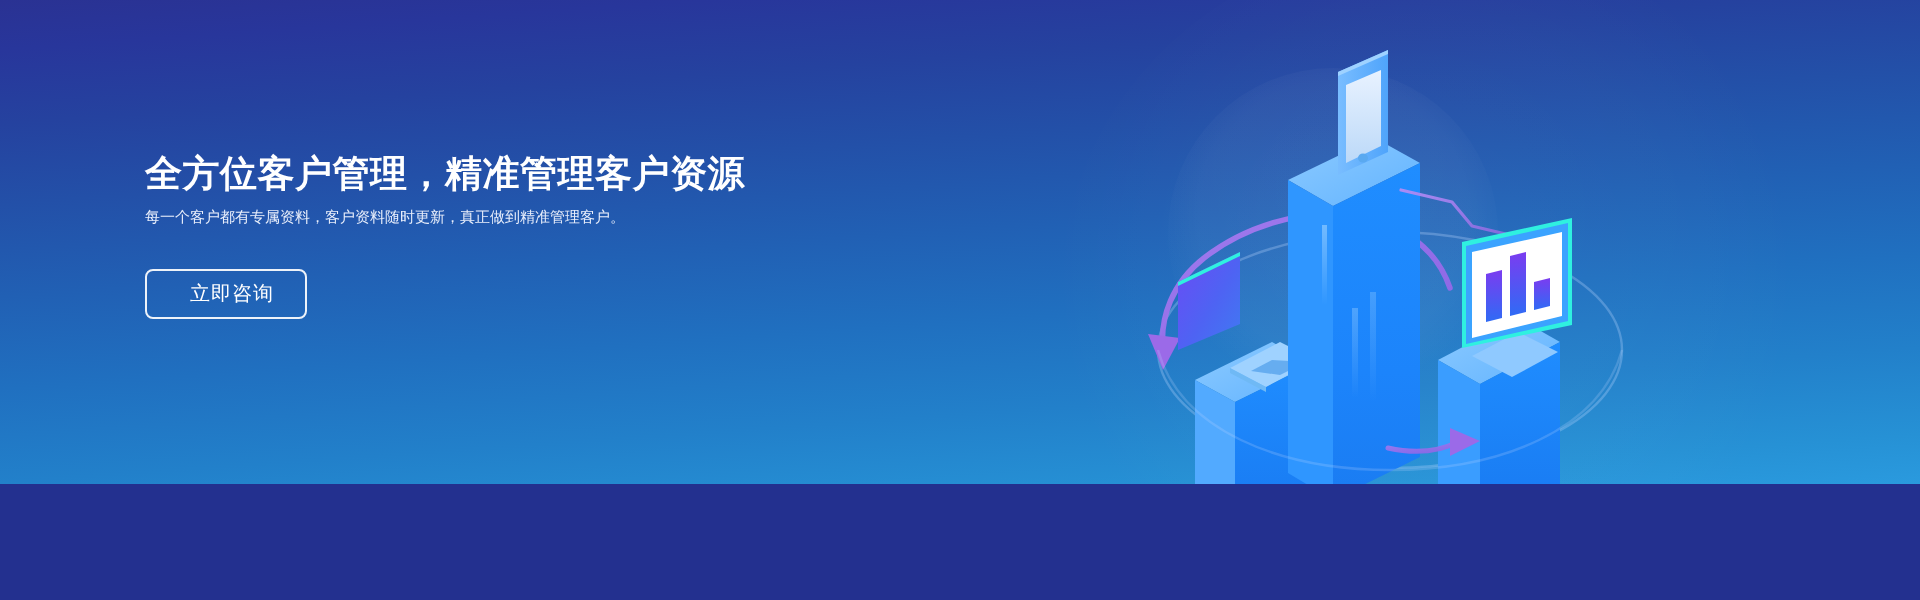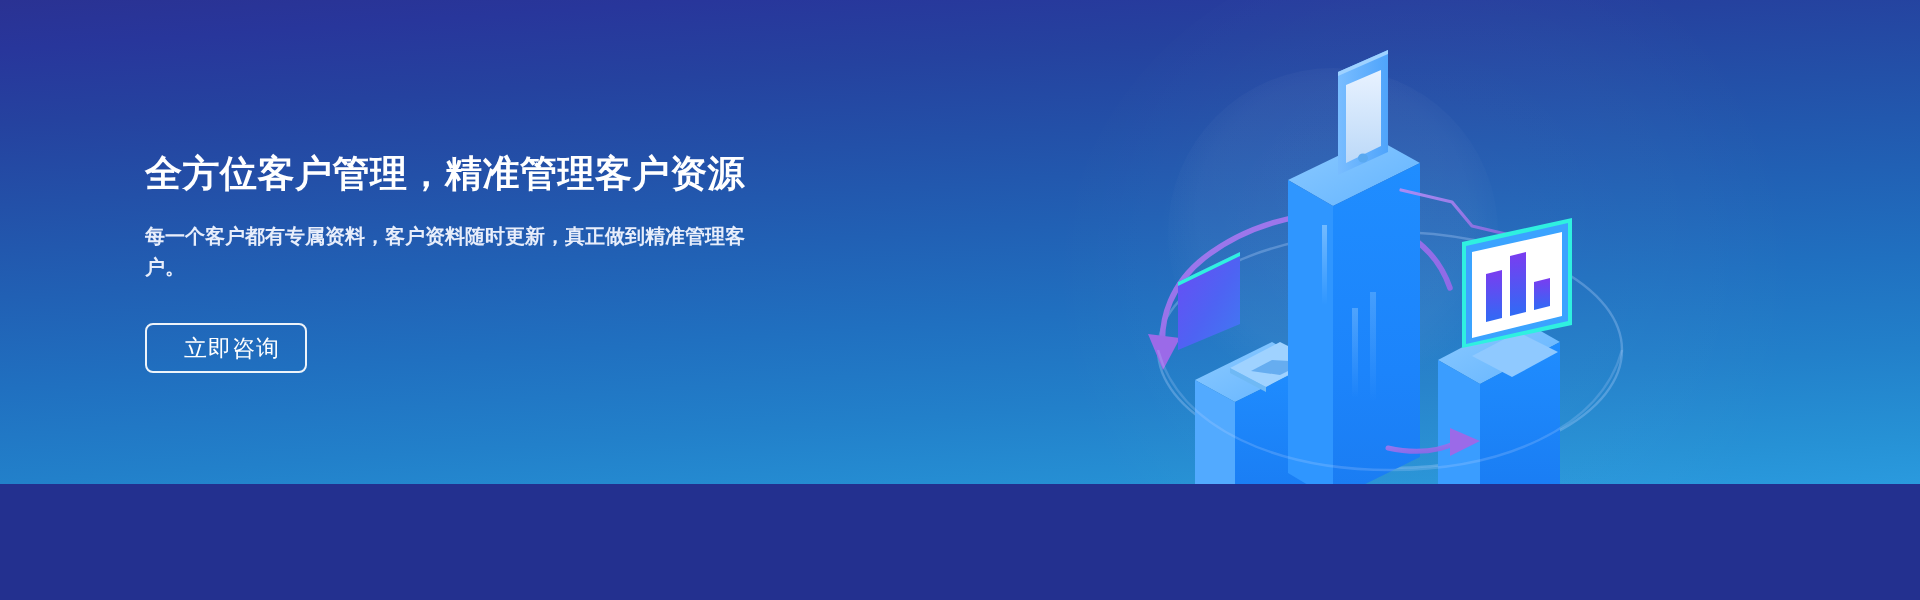--- a/index.html
+++ b/index.html
@@ -54,38 +54,38 @@
   }
   .headline{
     font-size:37px;
     font-weight:bold;
     line-height:1.28;
     letter-spacing:.5px;
     color:#ffffff;
     white-space:nowrap;
   }
   .subtitle{
-    margin-top:24px;
-    font-size:20px;
+    margin-top:8px;
+    font-size:15px;
     line-height:1.55;
     color:#e8eefb;
-    font-weight:700;
+    font-weight:400;
     width:600px;
   }
   .cta{
     display:inline-flex;
     align-items:center;
     justify-content:center;
     margin-top:40px;
     width:162px; height:50px;
     border:2px solid rgba(255,255,255,.92);
     border-radius:8px;
     background:transparent;
     color:#ffffff;
-    font-size:23px;
+    font-size:20px;
     font-family:inherit;
     letter-spacing:1px;
     cursor:pointer;
     padding-left:12px;
   }
 
   
   .illus{
     position:absolute;
     left:1120px; top:30px;

